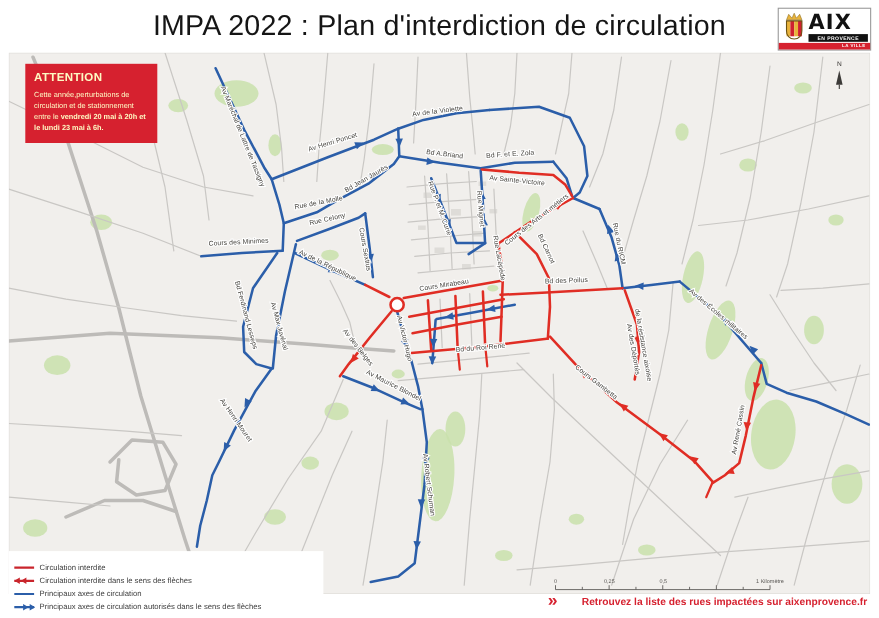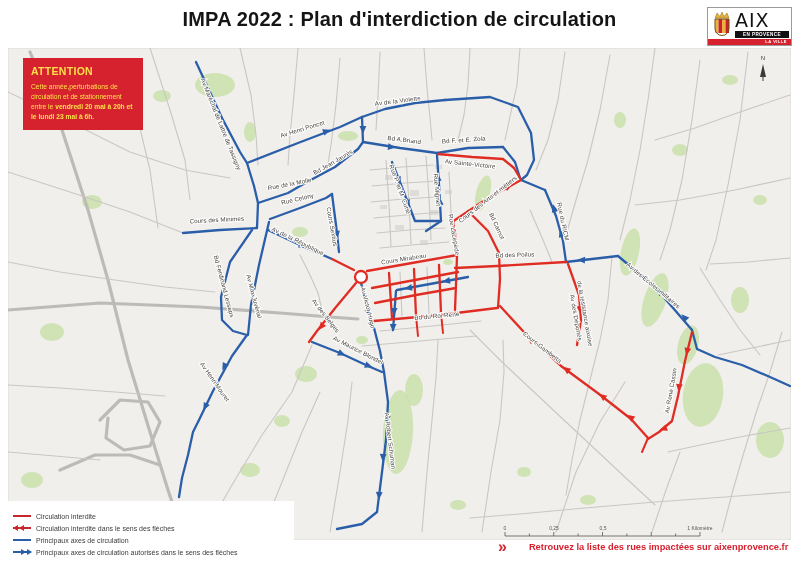--- a/index.html
+++ b/index.html
@@ -1,38 +1,38 @@
 <!DOCTYPE html>
 <html><head>
 <meta charset="utf-8">
 <style>
   html,body{margin:0;padding:0;background:#ffffff;}
   .page{position:relative;width:799px;height:562px;overflow:hidden;background:#fff;
         font-family:"Liberation Sans",sans-serif;}
   .title{position:absolute;top:8px;left:0;width:100%;text-align:center;
-         font-size:20px;font-weight:bold;color:#151515;letter-spacing:.2px;}
+         font-size:26px;font-weight:normal;color:#151515;letter-spacing:.2px;}
   
   .logo{position:absolute;left:707px;top:7px;width:85px;height:39px;background:#fff;
         border:1px solid #9a9a9a;box-sizing:border-box;}
   .logo .crest{position:absolute;left:4px;top:3px;width:20px;height:28px;}
-  .logo .aix{position:absolute;left:27px;top:1px;font-size:19px;font-weight:normal;color:#111;
+  .logo .aix{position:absolute;left:27px;top:1px;font-size:19px;font-weight:bold;color:#111;
              letter-spacing:1px;font-family:"DejaVu Sans",sans-serif;}
   .logo .enprov{position:absolute;left:27px;top:23px;width:54px;background:#111;color:#fff;
                 font-size:4.6px;font-weight:bold;text-align:center;padding:1px 0;letter-spacing:.4px;}
   .logo .laville{position:absolute;left:0;bottom:0;width:100%;height:6px;background:#d6212f;
                  color:#fff;font-size:4px;font-weight:bold;text-align:right;
                  padding-right:4px;box-sizing:border-box;line-height:6px;letter-spacing:.5px;}
   
   .map-wrap{position:absolute;left:8px;top:48px;width:783px;height:492px;}
   #mapsvg{position:absolute;left:0;top:0;}
   .maplbl{fill:#45433e;stroke:#ffffff;stroke-width:2px;paint-order:stroke;
           font-family:"Liberation Sans",sans-serif;letter-spacing:.1px;}
   .scalelbl{fill:#5a5855;font-family:"Liberation Sans",sans-serif;}
   
-  .attention{position:absolute;left:15px;top:10px;width:104px;background:#d6212f;color:#fde047;
+  .attention{position:absolute;left:15px;top:10px;width:104px;background:#d6212f;color:#fef9c3;
              padding:7px 8px 8px 8px;}
   .att-title{font-size:10.5px;font-weight:bold;margin-bottom:5px;letter-spacing:.3px;}
   .att-body{font-size:6.7px;line-height:1.5;}
   .att-bold{font-weight:bold;}
   
   .legend{position:absolute;left:8px;top:501px;width:286px;height:61px;background:#fff;
           padding:9px 0 0 4px;box-sizing:border-box;z-index:5;}
   .lrow{display:flex;align-items:center;gap:4px;height:12px;font-size:7px;color:#3b3b3b;}
   .lrow svg{flex:0 0 auto;}
   

